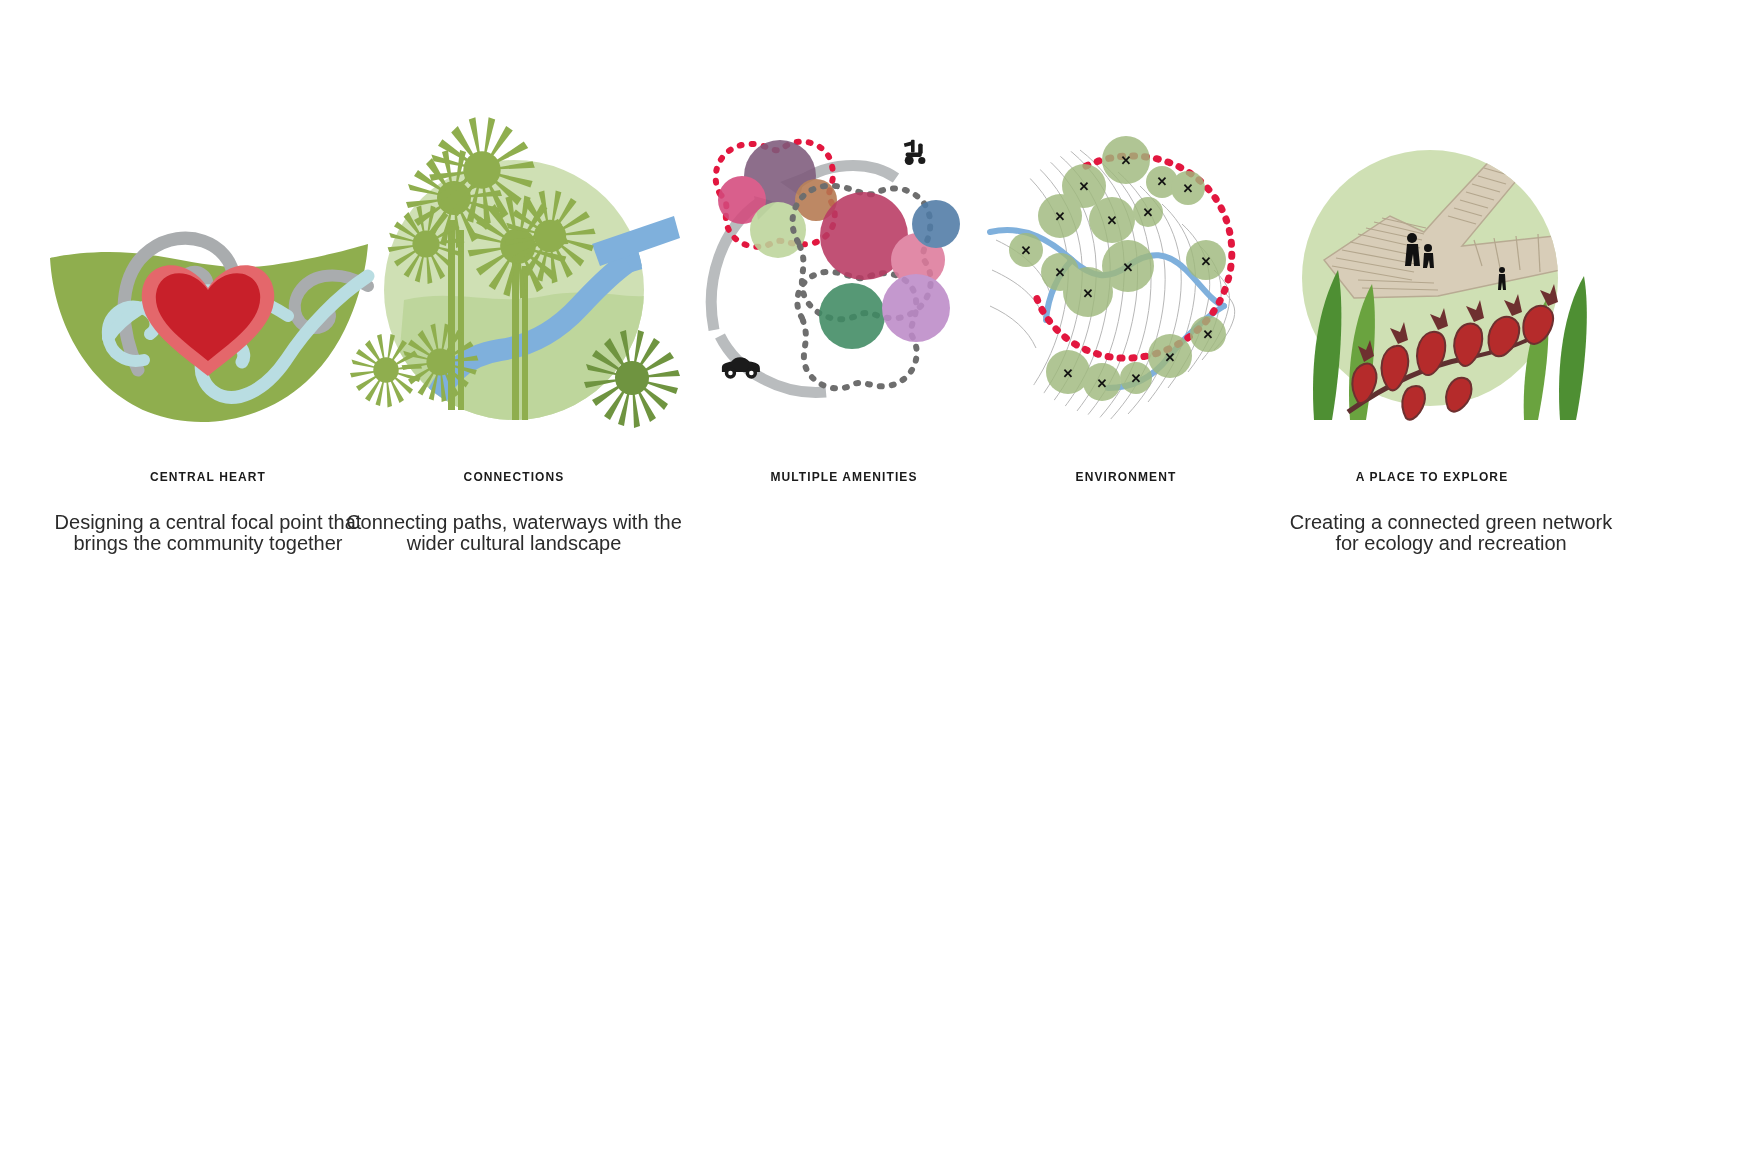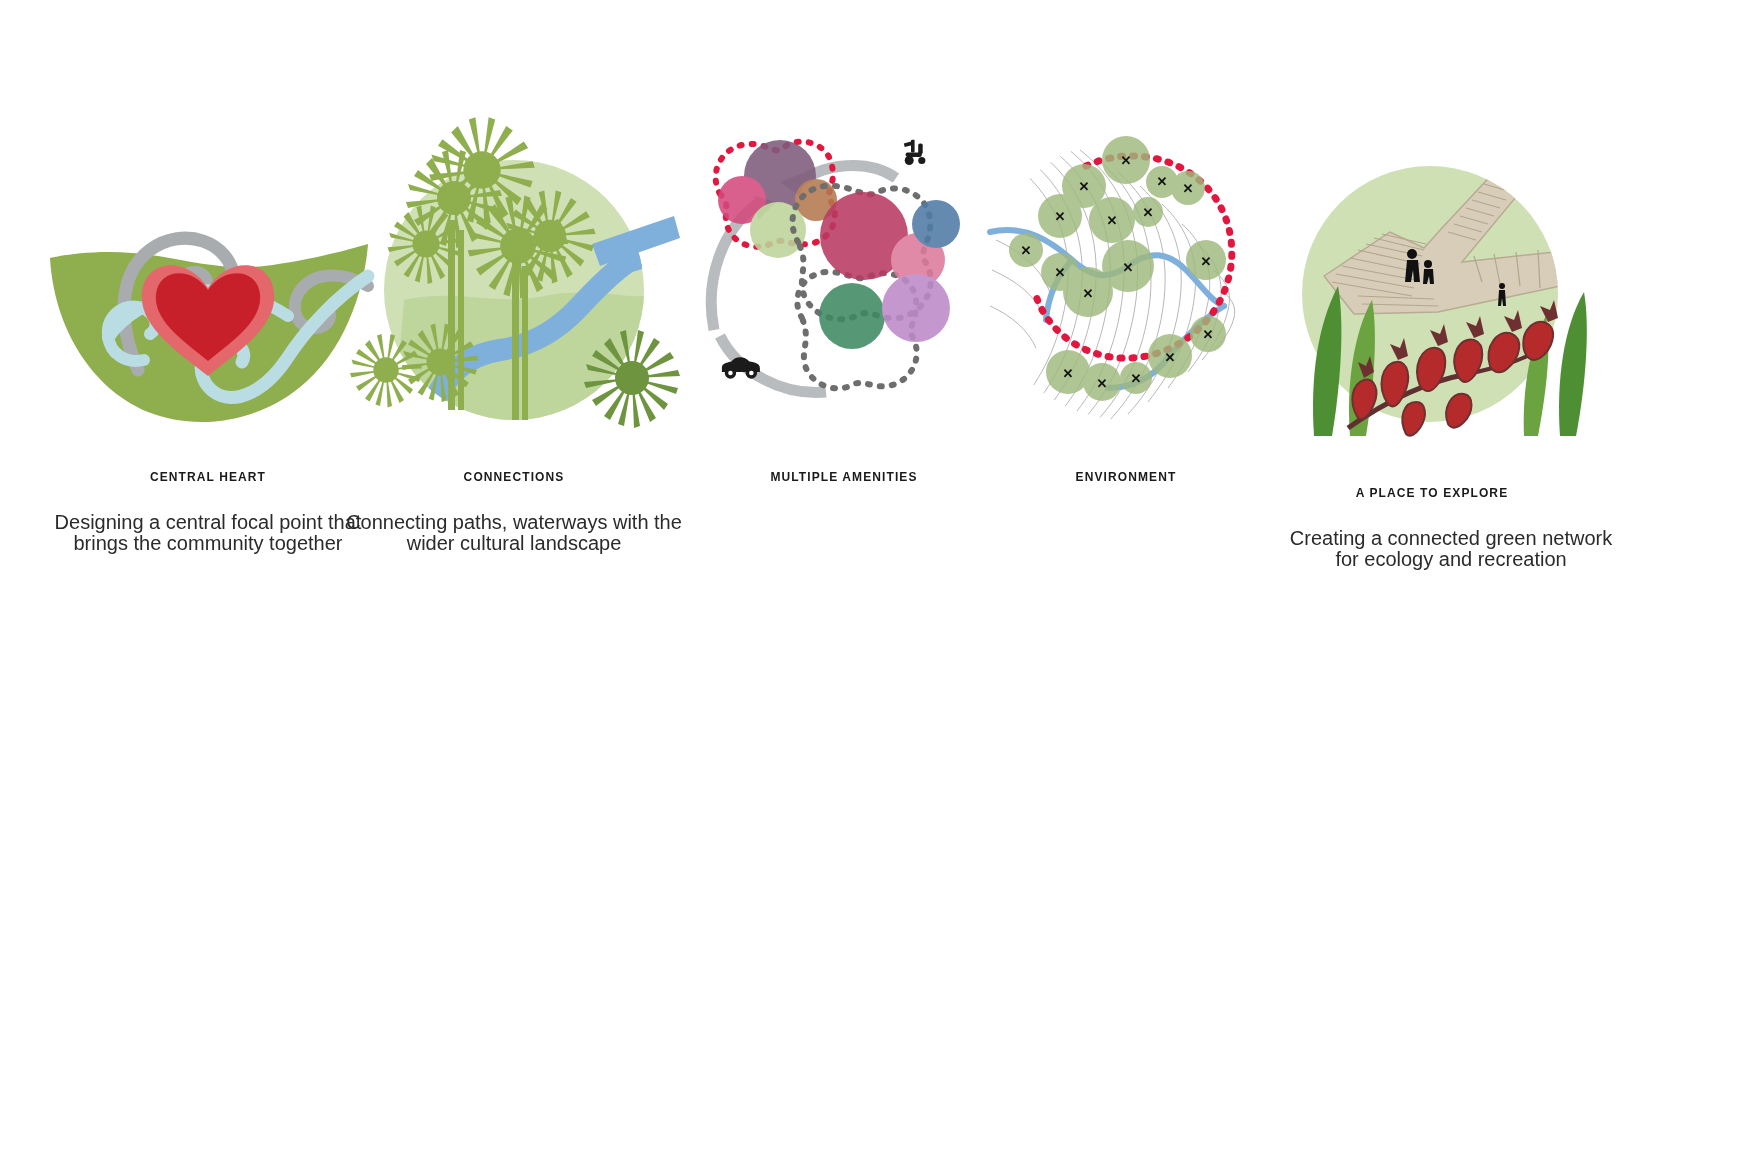--- a/index.html
+++ b/index.html
@@ -19,21 +19,21 @@
   }
   .desc{
     position:absolute;left:0;top:512px;width:340px;
     text-align:center;font-size:20px;line-height:21px;
     color:#2b2b2b;font-weight:400;
   }
   .c1{left:38px;}
   .c2{left:344px;}
   .c3{left:674px;}
   .c4{left:956px;}
-  .c5{left:1262px;margin-top:16px;}
+  .c5{left:1262px;}
   .c3 .desc{left:-6px;width:352px;}
   .c4 .desc{left:-4px;width:348px;}
   .c5 .desc{left:14px;width:350px;}
 </style>
 </head>
 <body>
 
 <div class="board">
 
   <div class="col c1">

